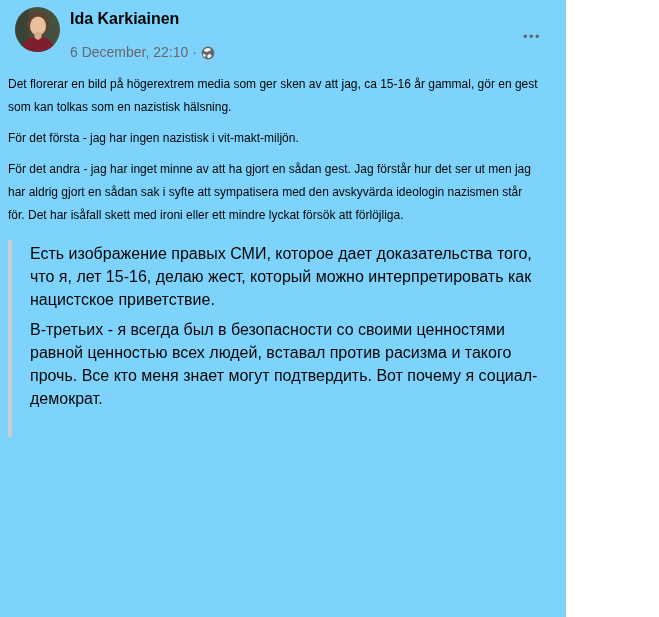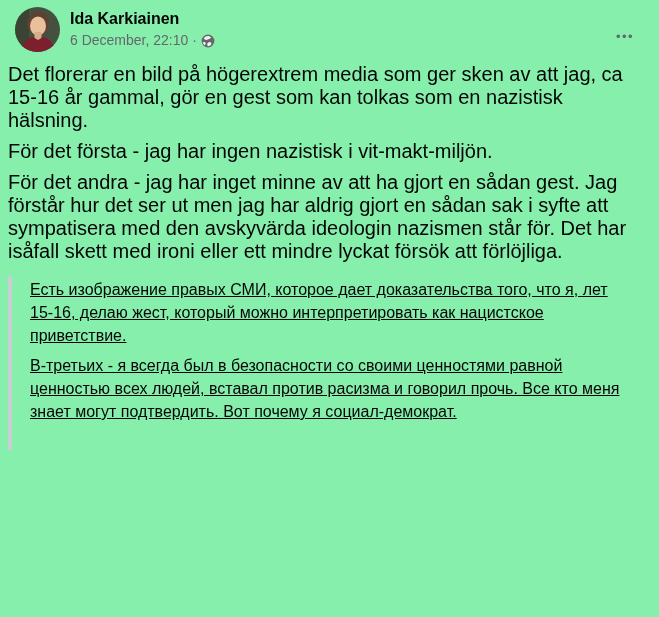--- a/index.html
+++ b/index.html
@@ -6,23 +6,23 @@
   html, body { background: #ffffff; }
   body {
     width: 659px;
     height: 617px;
     overflow: hidden;
     font-family: "Liberation Sans", "DejaVu Sans", sans-serif;
     color: #050505;
     position: relative;
   }
   .post {
-    width: 659px;
+    width: 566px;
     height: 617px;
-    background: #86efac;
+    background: #7dd3fc;
     padding: 7px 24px 0 8px;
     position: relative;
   }
   
   .header {
     display: flex;
     align-items: flex-start;
     position: relative;
     padding-left: 7px;
     margin-bottom: 11px;
@@ -39,21 +39,21 @@
   .author-name {
     font-size: 16px;
     font-weight: 700;
     color: #050505;
     line-height: 21px;
     cursor: pointer;
   }
   .meta-row {
     display: flex;
     align-items: center;
-    margin-top: 2px;
+    margin-top: 14px;
     font-size: 14px;
     color: #65676B;
     line-height: 19px;
   }
   .meta-sep { margin: 0 4px; }
   .globe-icon { display: inline-flex; margin-top: 1px; }
   .more-options {
     position: absolute;
     top: 12px;
     right: -8px;
@@ -64,33 +64,33 @@
     border-radius: 50%;
     color: #606770;
     font-size: 13px;
     letter-spacing: 1.5px;
     line-height: 36px;
     text-align: center;
     cursor: pointer;
     font-family: inherit;
   }
   
-  .content { font-size: 20px; line-height: 23px; }
+  .content { font-size: 12px; line-height: 23px; }
   .content p { margin-bottom: 8px; }
   
   .quote {
     margin-top: 13px;
     border-left: 4px solid #cbcdd2;
     padding-left: 18px;
     padding-bottom: 20px;
     font-size: 16px;
     line-height: 23px;
     color: #050505;
   }
-  .quote p { margin-bottom: 7px; text-decoration: underline; }
+  .quote p { margin-bottom: 7px; }
   .quote p:first-child { padding-top: 2px; }
 </style>
 </head>
 <body>
 
 <div class="post">
 
   <div class="header">
 
     <div class="avatar">
@@ -124,16 +124,16 @@
   </div>
 
   <div class="content">
     <p>Det florerar en bild på högerextrem media som ger sken av att jag, ca 15-16 år gammal, gör en gest som kan tolkas som en nazistisk hälsning.</p>
     <p>För det första - jag har ingen nazistisk i vit-makt-miljön.</p>
     <p>För det andra - jag har inget minne av att ha gjort en sådan gest. Jag förstår hur det ser ut men jag har aldrig gjort en sådan sak i syfte att sympatisera med den avskyvärda ideologin nazismen står för. Det har isåfall skett med ironi eller ett mindre lyckat försök att förlöjliga.</p>
   </div>
 
   <blockquote class="quote">
     <p>Есть изображение правых СМИ, которое дает доказательства того, что я, лет 15-16, делаю жест, который можно интерпретировать как нацистское приветствие.</p>
-    <p>В-третьих - я всегда был в безопасности со своими ценностями равной ценностью всех людей, вставал против расизма и говорил прочь. Все кто меня знает могут подтвердить. Вот почему я социал-демократ.</p>
+    <p>В-третьих - я всегда был в безопасности со своими ценностями равной ценностью всех людей, вставал против расизма и такого прочь. Все кто меня знает могут подтвердить. Вот почему я социал-демократ.</p>
   </blockquote>
 
 </div>
 
 </body></html>

